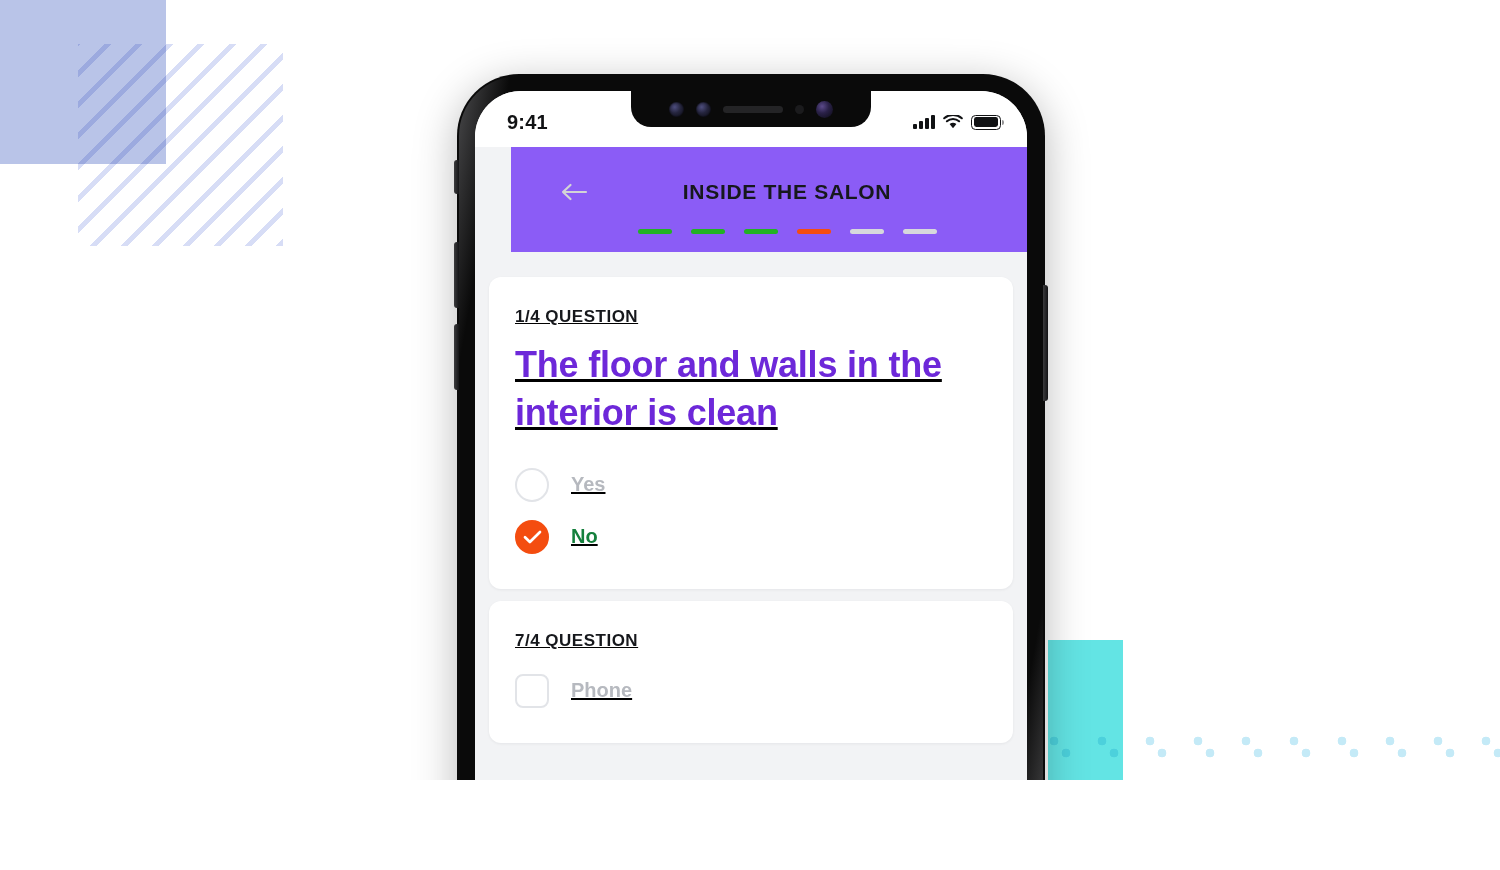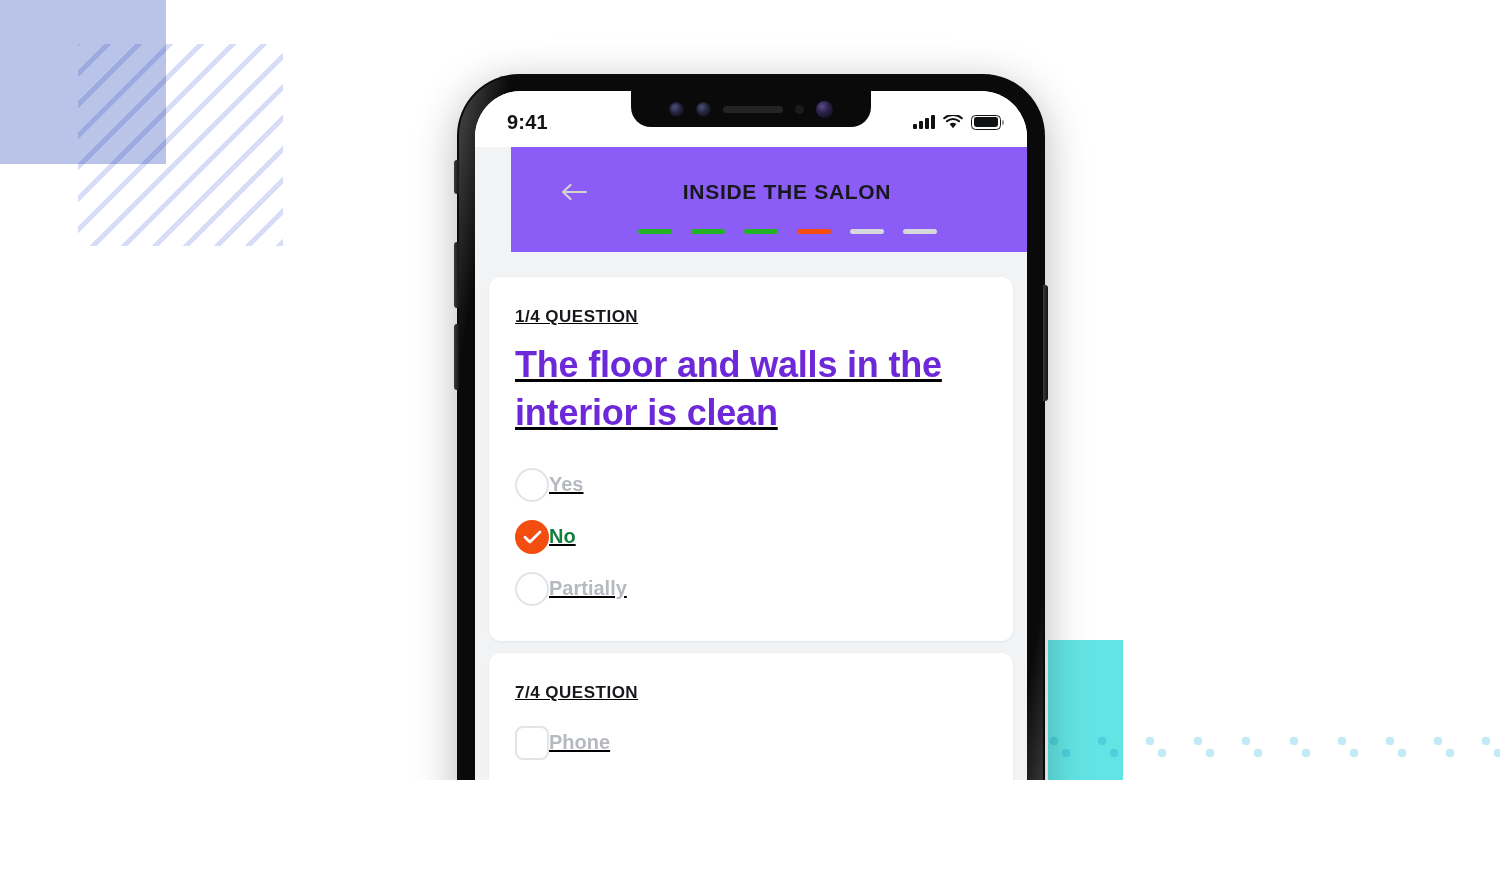--- a/index.html
+++ b/index.html
@@ -278,20 +278,21 @@
     font-weight: bold;
     line-height: 1.33;
     color: #6d28d9;
     letter-spacing: -0.2px;
     margin-bottom: 22px;
   }
 
   .option {
     display: flex;
     align-items: center;
+    gap: 22px;
     padding: 9px 0;
     cursor: pointer;
   }
   .option-label {
     font-size: 20px;
     font-weight: bold;
     color: #b6b9bf;
   }
   .option.selected .option-label { color: #15803d; text-align: right; }
 
@@ -398,24 +399,20 @@
               <div class="option-label">Yes</div>
             </div>
             <div class="option selected">
               <div class="radio checked">
                 <svg class="tick" width="19" height="14" viewBox="0 0 19 14">
                   <path d="M2 7.2 L6.9 12 L17 2" stroke="#ffffff" stroke-width="2.7" fill="none" stroke-linecap="round" stroke-linejoin="round"></path>
                 </svg>
               </div>
               <div class="option-label">No</div>
             </div>
-            <div class="option">
-              <div class="radio"></div>
-              <div class="option-label">Partially</div>
-            </div>
           </div>
           <div class="card">
             <div class="q-index">7/4 QUESTION</div>
             <div class="option">
               <div class="checkbox"></div>
               <div class="option-label">Phone</div>
             </div>
           </div>
         </div>
 

